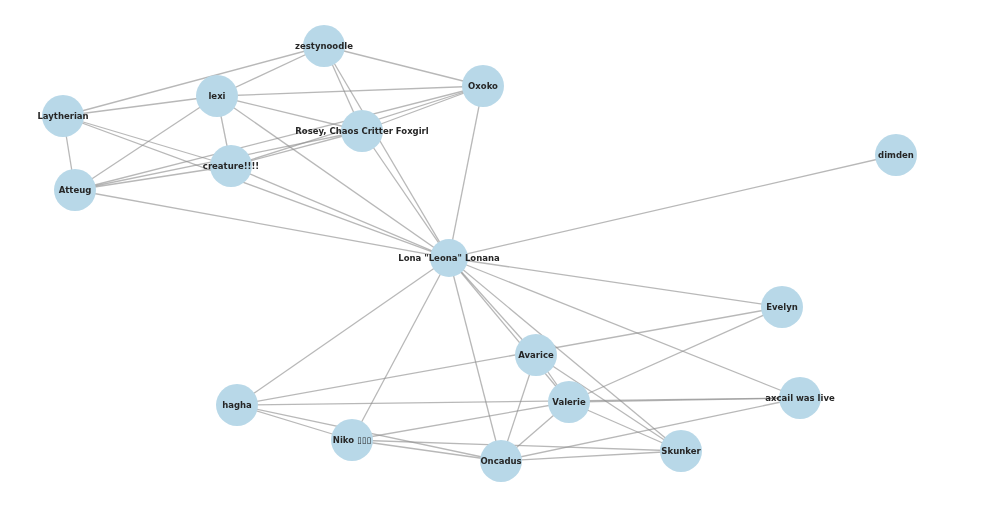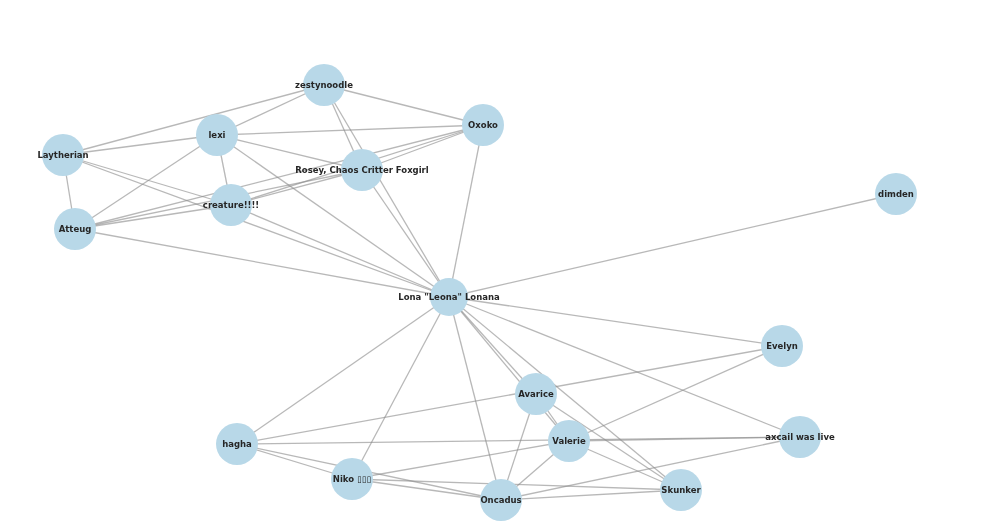--- a/index.html
+++ b/index.html
@@ -9,21 +9,20 @@
     width: 1000px;
     height: 524px;
     overflow: hidden;
     font-family: "DejaVu Sans", "Liberation Sans", sans-serif;
   }
   #graph-wrap {
     position: relative;
     width: 1000px;
     height: 453px;
     background: #ffffff;
-    margin-top: 39px;
   }
   svg { display: block; }
   .edge {
     fill: none;
   }
   .node-label {
     font-family: "DejaVu Sans", "Liberation Sans", sans-serif;
     font-weight: bold;
     pointer-events: none;
   }

